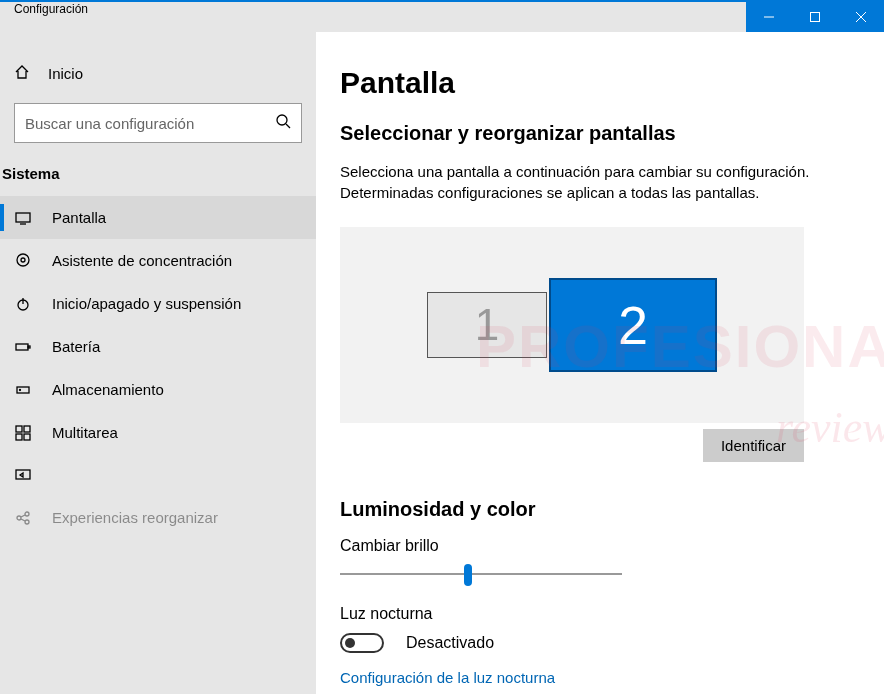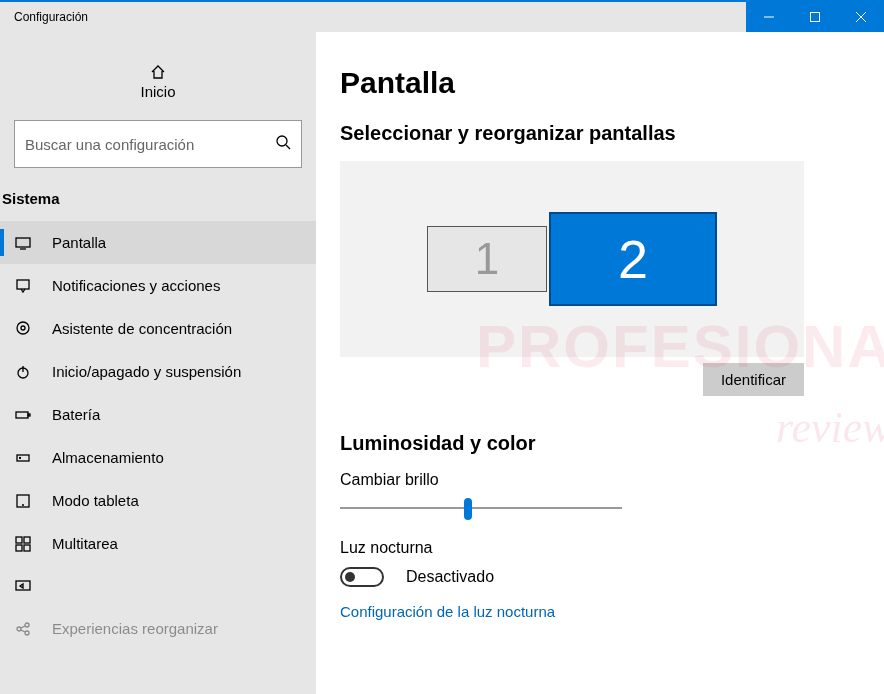--- a/index.html
+++ b/index.html
@@ -1,29 +1,29 @@
 <!DOCTYPE html>
 <html><head>
 <meta charset="utf-8">
 <style>
 * { margin: 0; padding: 0; box-sizing: border-box; font-family: "Segoe UI", Arial, sans-serif; }
 body { width: 884px; height: 694px; overflow: hidden; background: #fff; display: flex; flex-direction: column; }
 
-.titlebar { height: 32px; display: flex; align-items: center; background: #e6e6e6; border-top: 2px solid #0078d7; }
+.titlebar { height: 32px; display: flex; align-items: flex-start; background: #e6e6e6; border-top: 2px solid #0078d7; }
 .titlebar .title { padding-left: 14px; font-size: 12px; color: #000; flex: 1; }
 .win-controls { display: flex; height: 100%; }
 .win-btn { width: 46px; display: flex; align-items: center; justify-content: center; color: #fff; background: #0078d7; }
 .win-btn svg { width: 10px; height: 10px; stroke: #fff; stroke-width: 1; fill: none; }
 
 .body { flex: 1; display: flex; overflow: hidden; }
 
 .sidebar { width: 316px; background: #e6e6e6; display: flex; flex-direction: column; padding-top: 22px; }
-.home { display: flex; align-items: center; padding: 10px 14px; font-size: 15px; flex-direction: column; }
+.home { display: flex; align-items: center; gap: 18px; padding: 10px 14px; font-size: 15px; }
 .home .icon { width: 16px; }
-.search { margin: 10px 14px 18px 14px; height: 48px; border: 1px solid #999; background: #fff; display: flex; align-items: center; padding: 16px 10px; }
+.search { margin: 10px 14px 18px 14px; height: 40px; border: 1px solid #999; background: #fff; display: flex; align-items: center; padding: 16px 10px; }
 .search input { flex: 1; border: none; outline: none; font-size: 15px; background: transparent; color: #666; }
 .search input::placeholder { color: #666; }
 .section-label { padding: 4px 2px 14px; font-size: 15px; font-weight: 600; }
 .nav { display: flex; flex-direction: column; }
 .nav-item { display: flex; align-items: center; gap: 20px; padding: 13px 14px; font-size: 15px; cursor: default; position: relative; }
 .nav-item.active { background: #d8d8d8; }
 .nav-item.active::before { content: ""; position: absolute; left: 0; top: 8px; bottom: 8px; width: 4px; background: #0078d7; }
 .nav-item .icon { width: 18px; display: flex; justify-content: center; color: #000; }
 
 .main { flex: 1; padding: 34px 24px 0 24px; overflow: hidden; position: relative; }
@@ -102,29 +102,20 @@
             <svg class="ico" viewBox="0 0 16 16">
               <rect x="1" y="3" width="14" height="9"></rect>
               <line x1="5" y1="14" x2="11" y2="14"></line>
             </svg>
           </span>
         <span>Pantalla</span>
       </div>
       <div class="nav-item">
         <span class="icon">
             <svg class="ico" viewBox="0 0 16 16">
-              <rect x="2" y="2" width="12" height="9"></rect>
-              <path d="M6 11l2 3 2-3"></path>
-            </svg>
-          </span>
-        <span>Notificaciones y acciones</span>
-      </div>
-      <div class="nav-item">
-        <span class="icon">
-            <svg class="ico" viewBox="0 0 16 16">
               <path d="M8 1a6 6 0 0 1 0 12 M8 1a6 6 0 0 0 0 12"></path>
               <circle cx="8" cy="7" r="2"></circle>
             </svg>
           </span>
         <span>Asistente de concentración</span>
       </div>
       <div class="nav-item">
         <span class="icon">
             <svg class="ico" viewBox="0 0 16 16">
               <circle cx="8" cy="9" r="5"></circle>
@@ -143,29 +134,20 @@
         <span>Batería</span>
       </div>
       <div class="nav-item">
         <span class="icon">
             <svg class="ico" viewBox="0 0 16 16">
               <rect x="2" y="5" width="12" height="6"></rect>
               <circle cx="5" cy="8" r="0.5"></circle>
             </svg>
           </span>
         <span>Almacenamiento</span>
-      </div>
-      <div class="nav-item">
-        <span class="icon">
-            <svg class="ico" viewBox="0 0 16 16">
-              <rect x="2" y="2" width="12" height="12"></rect>
-              <line x1="7" y1="12" x2="9" y2="12"></line>
-            </svg>
-          </span>
-        <span>Modo tableta</span>
       </div>
       <div class="nav-item">
         <span class="icon">
             <svg class="ico" viewBox="0 0 16 16">
               <rect x="1" y="1" width="6" height="6"></rect>
               <rect x="9" y="1" width="6" height="6"></rect>
               <rect x="1" y="9" width="6" height="6"></rect>
               <rect x="9" y="9" width="6" height="6"></rect>
             </svg>
           </span>
@@ -193,20 +175,21 @@
       </div>
     </div>
   </div>
 
   <div class="main">
     <div class="watermark">PROFESIONAL</div>
     <div class="watermark2">review</div>
 
     <h1>Pantalla</h1>
     <h2>Seleccionar y reorganizar pantallas</h2>
+    <p class="desc">Selecciona una pantalla a continuación para cambiar su configuración. Determinadas configuraciones se aplican a todas las pantallas.</p>
 
     <div class="display-area">
       <div class="monitor m1">1</div>
       <div class="monitor m2">2</div>
     </div>
     <div class="btn-row">
       <button class="btn">Identificar</button>
     </div>
 
     <h2>Luminosidad y color</h2>

